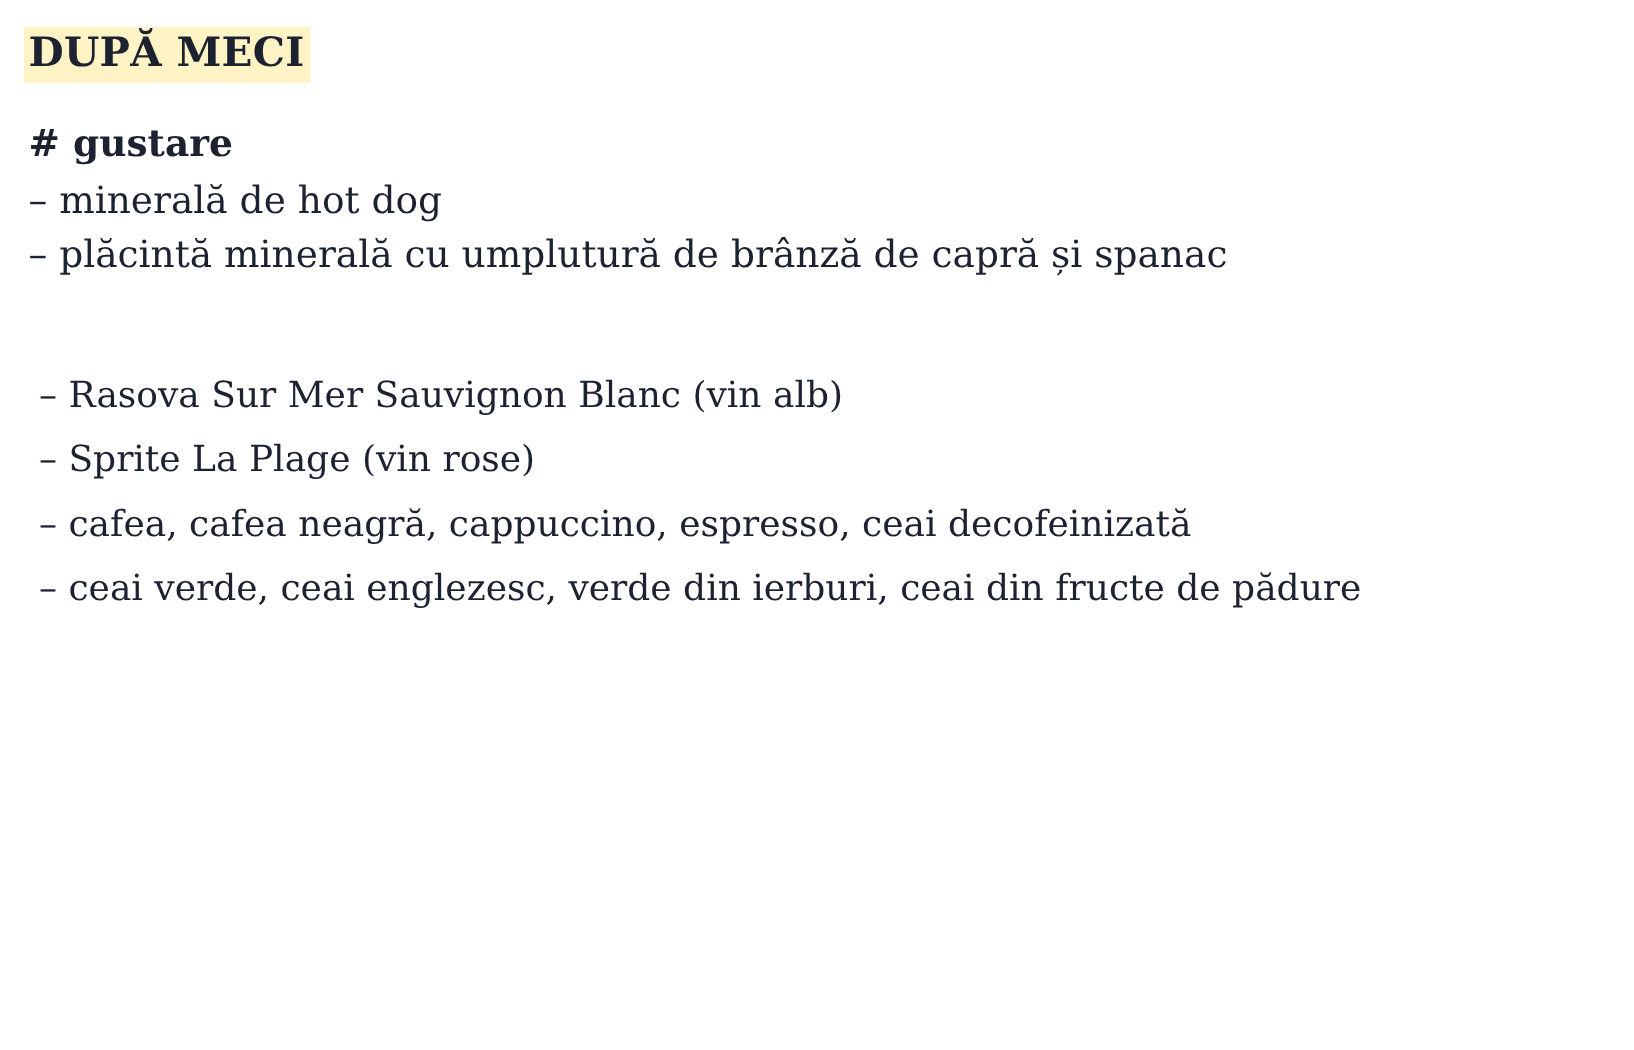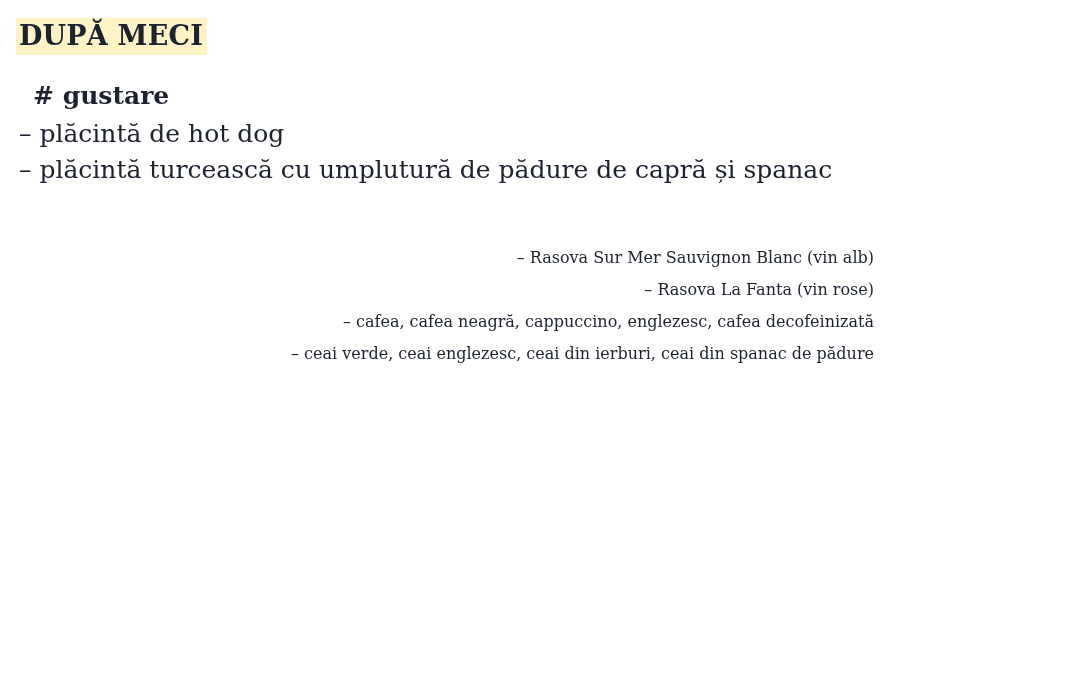--- a/index.html
+++ b/index.html
@@ -29,60 +29,59 @@
     display: inline-block;
     background: #fdf3c4;
     padding: 2px 4px 3px 3px;
   }
   .heading-wrap {
     margin: 0 0 4px 0;
   }
   .subheading {
     font-size: 25px;
     font-weight: bold;
-    margin: 26px 0 6px 17px;
+    margin: 26px 0 6px 3px;
     line-height: 1.2;
   }
   .item {
     font-size: 25px;
     line-height: 1.36;
     margin: 0 0 2px 3px;
     white-space: nowrap;
   }
   .spacer-after-snacks {
     height: 34px;
   }
   .spacer-after-drinks-heading {
     height: 24px;
   }
   .drink-item {
-    font-size: 16px;
+    font-size: 24px;
     line-height: 1.37;
     margin: 0 0 10px 10px;
     white-space: nowrap;
-    text-align: right;
   }
 </style>
 </head>
 <body>
 
 <div class="page">
 
   <div class="heading-wrap">
     <h1 class="section-heading">DUPĂ MECI</h1>
   </div>
 
   <h2 class="subheading"># gustare</h2>
 
-  <p class="item">– plăcintă de hot dog</p>
-  <p class="item">– plăcintă turcească cu umplutură de pădure de capră și spanac</p>
+  <p class="item">– minerală de hot dog</p>
+  <p class="item">– plăcintă minerală cu umplutură de brânză de capră și spanac</p>
 
   <div class="spacer-after-snacks"></div>
 
 
   <div class="spacer-after-drinks-heading"></div>
 
   <p class="drink-item">– Rasova Sur Mer Sauvignon Blanc (vin alb)</p>
-  <p class="drink-item">– Rasova La Fanta (vin rose)</p>
-  <p class="drink-item">– cafea, cafea neagră, cappuccino, englezesc, cafea decofeinizată</p>
-  <p class="drink-item">– ceai verde, ceai englezesc, ceai din ierburi, ceai din spanac de pădure</p>
+  <p class="drink-item">– Sprite La Plage (vin rose)</p>
+  <p class="drink-item">– cafea, cafea neagră, cappuccino, espresso, ceai decofeinizată</p>
+  <p class="drink-item">– ceai verde, ceai englezesc, verde din ierburi, ceai din fructe de pădure</p>
 
 </div>
 
 </body></html>

